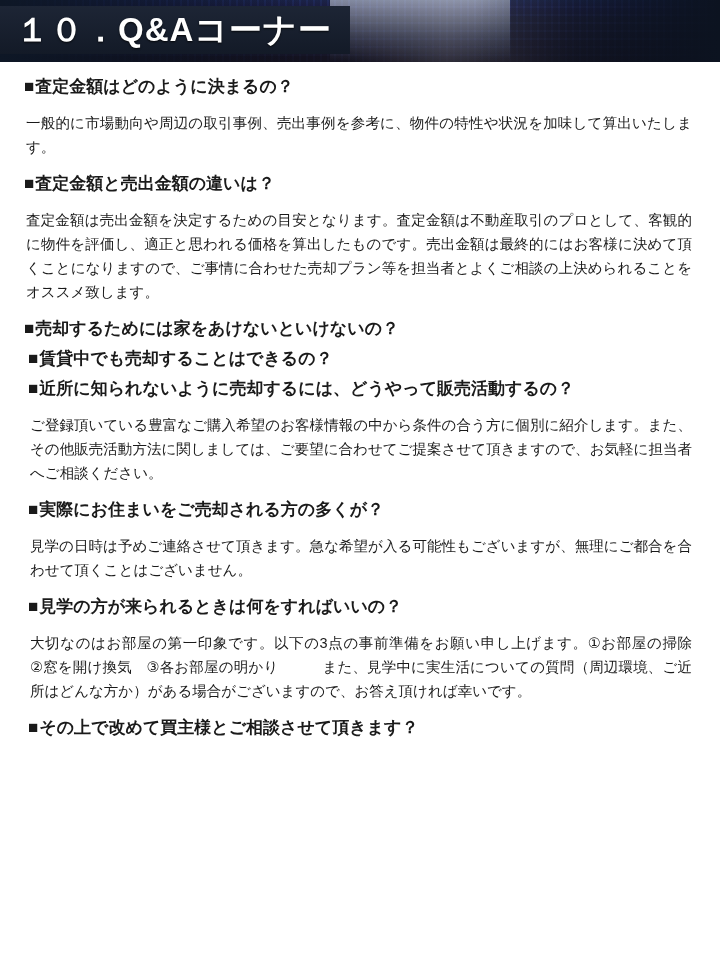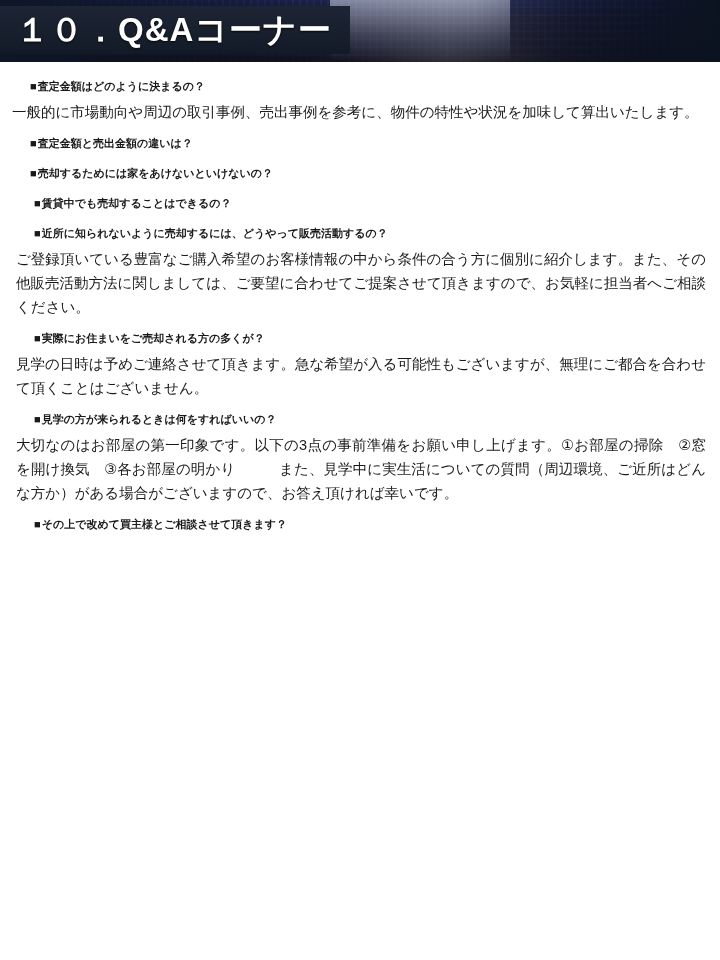--- a/index.html
+++ b/index.html
@@ -69,37 +69,37 @@
   
   .content {
     padding: 14px 14px 0 12px;
     box-sizing: border-box;
     width: 720px;
   }
   .qa-item {
     margin-bottom: 9px;
   }
   .qa-q {
-    font-size: 11px;
+    font-size: 17px;
     line-height: 21px;
     font-weight: bold;
     color: #1a1a1a;
-    margin: 0 0 3px 18px;
+    margin: 0 0 3px 12px;
     letter-spacing: 0px;
   }
   .qa-q .marker {
     color: #1a1a1a;
     font-weight: bold;
     margin-right: 1px;
   }
   .qa-a {
     font-size: 14.5px;
     line-height: 24px;
     color: #1a1a1a;
-    margin: 0;
+    margin: 14px;
     text-align: justify;
     text-justify: inter-ideograph;
     letter-spacing: 0px;
   }
   
   .indent-1 { padding-left: 4px; }
 </style>
 </head>
 <body>
 
@@ -111,20 +111,21 @@
   <div class="banner-title">１０．Q&amp;Aコーナー</div>
 </div>
 
 <div class="content">
     <div class="qa-item">
       <p class="qa-q"><span class="marker">■</span><span>査定金額はどのように決まるの？</span></p>
       <p class="qa-a">一般的に市場動向や周辺の取引事例、売出事例を参考に、物件の特性や状況を加味して算出いたします。</p>
     </div>
     <div class="qa-item">
       <p class="qa-q"><span class="marker">■</span><span>査定金額と売出金額の違いは？</span></p>
+      <p class="qa-a">査定金額は売出金額を決定するための目安となります。査定金額は不動産取引のプロとして、客観的に物件を評価し、適正と思われる価格を算出したものです。売出金額は最終的にはお客様に決めて頂くことになりますので、ご事情に合わせた売却プラン等を担当者とよくご相談の上決められることをオススメ致します。</p>
     </div>
     <div class="qa-item">
       <p class="qa-q"><span class="marker">■</span><span>売却するためには家をあけないといけないの？</span></p>
     </div>
     <div class="qa-item indent-1">
       <p class="qa-q"><span class="marker">■</span><span>賃貸中でも売却することはできるの？</span></p>
     </div>
     <div class="qa-item indent-1">
       <p class="qa-q"><span class="marker">■</span><span>近所に知られないように売却するには、どうやって販売活動するの？</span></p>
       <p class="qa-a">ご登録頂いている豊富なご購入希望のお客様情報の中から条件の合う方に個別に紹介します。また、その他販売活動方法に関しましては、ご要望に合わせてご提案させて頂きますので、お気軽に担当者へご相談ください。</p>

